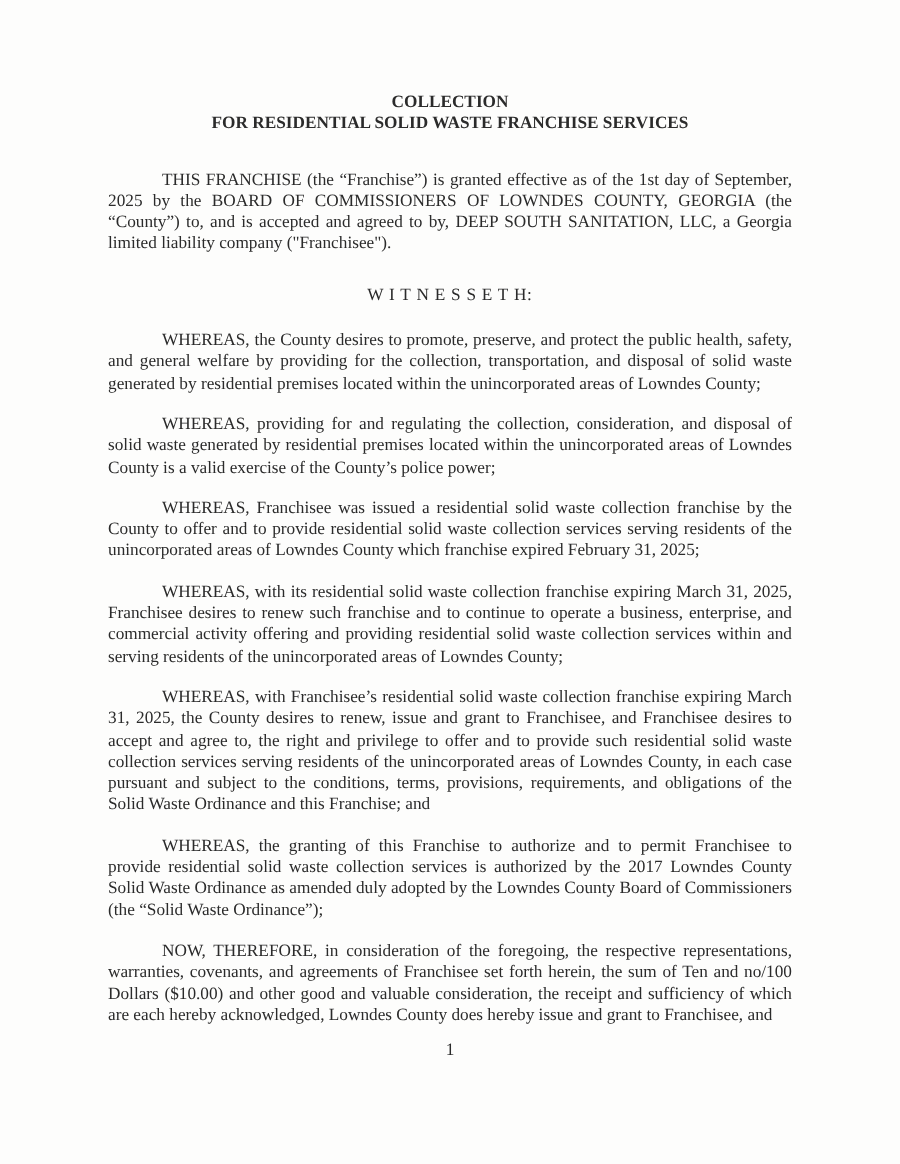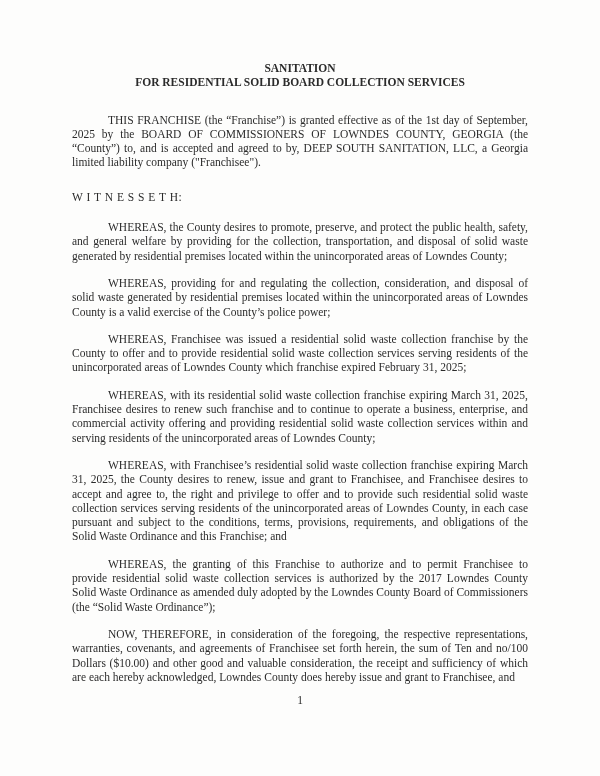--- a/index.html
+++ b/index.html
@@ -34,21 +34,21 @@
   p.par {
     margin: 0;
     text-align: justify;
     text-justify: inter-word;
     text-indent: 36px;
   }
   p.intro {
     margin-bottom: 20px;
   }
   .witnesseth {
-    text-align: left;
+    text-align: center;
     letter-spacing: 0.5px;
     margin: 0 0 16px 0;
     white-space: nowrap;
   }
   p.recital {
     margin-bottom: 13px;
   }
   p.recital:last-of-type {
     margin-bottom: 0;
     font-family: Liberation Serif, serif;
@@ -57,22 +57,22 @@
     text-align: center;
     margin-top: 9px;
   }
 </style>
 </head>
 <body>
 
 <div class="page">
 
   <div class="doc-title">
-    <div>SANITATION</div>
-    <div>FOR RESIDENTIAL SOLID BOARD COLLECTION SERVICES</div>
+    <div>COLLECTION</div>
+    <div>FOR RESIDENTIAL SOLID WASTE FRANCHISE SERVICES</div>
   </div>
 
   <p class="par intro">THIS FRANCHISE (the “Franchise”) is granted effective as of the 1st day of September, 2025 by the BOARD OF COMMISSIONERS OF LOWNDES COUNTY, GEORGIA (the “County”) to, and is accepted and agreed to by, DEEP SOUTH SANITATION, LLC, a Georgia limited liability company ("Franchisee").</p>
 
   <div class="witnesseth">W I T N E S S E T H:</div>
 
   <p class="par recital">WHEREAS, the County desires to promote, preserve, and protect the public health, safety, and general welfare by providing for the collection, transportation, and disposal of solid waste generated by residential premises located within the unincorporated areas of Lowndes County;</p>
 
   <p class="par recital">WHEREAS, providing for and regulating the collection, consideration, and disposal of solid waste generated by residential premises located within the unincorporated areas of Lowndes County is a valid exercise of the County’s police power;</p>
 

